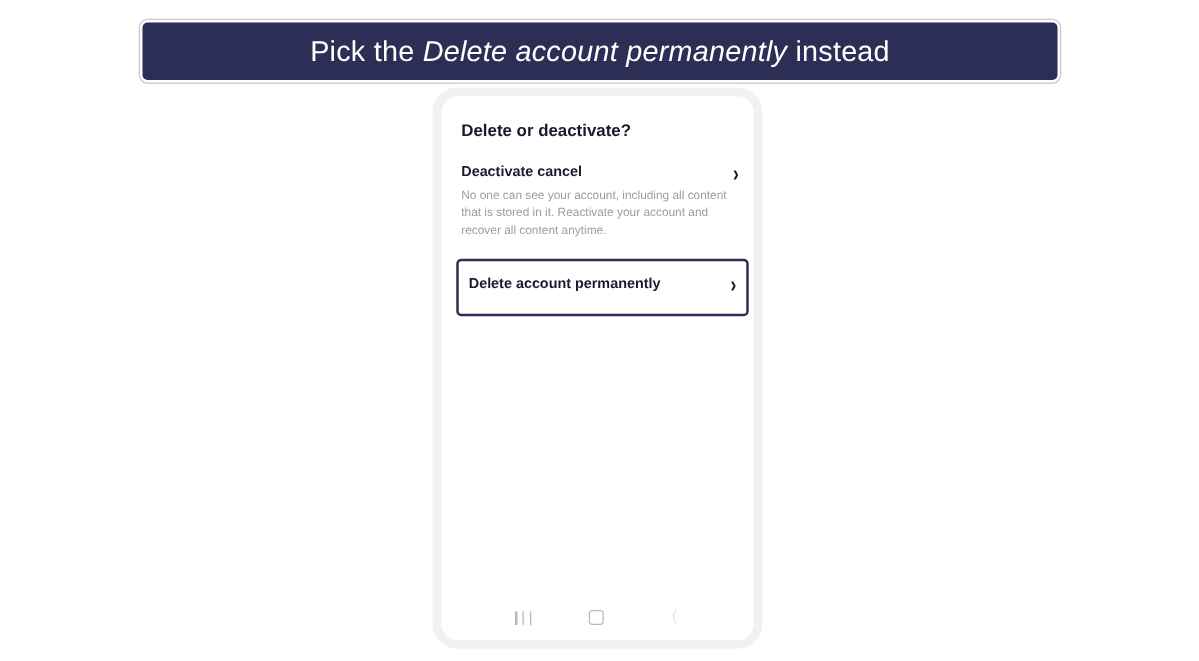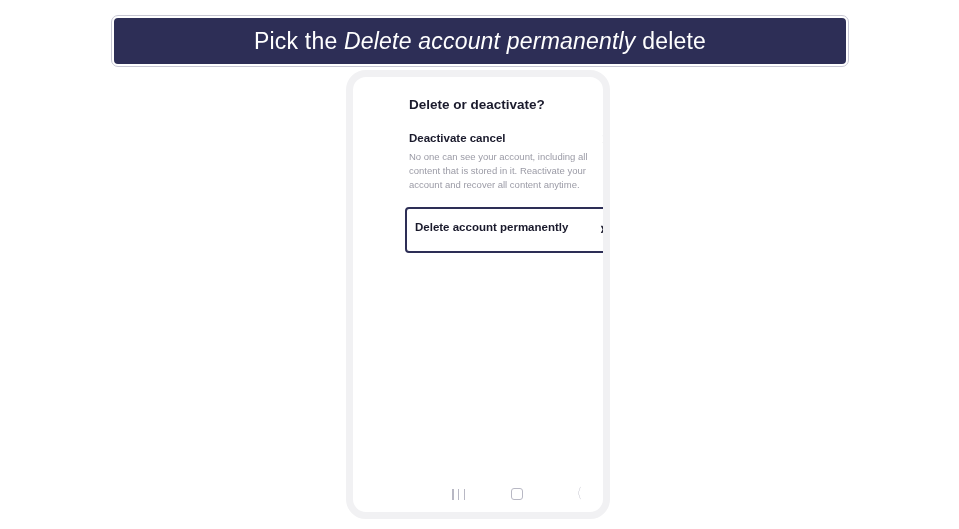--- a/index.html
+++ b/index.html
@@ -36,23 +36,22 @@
       width: 264px;
       height: 449px;
       background: #ffffff;
       border: 7px solid #f1f1f3;
       border-radius: 20px;
       overflow: hidden;
     }
     .screen {
       width: 100%;
       height: 100%;
-      padding: 20px 32px 0 16px;
+      padding: 20px 8px 0 16px;
       position: relative;
-      margin-left: 40px;
     }
     .title {
       font-size: 13.5px;
       font-weight: 700;
       color: #1a1a2c;
       margin-bottom: 8px;
     }
     .intro {
       font-size: 10px;
       line-height: 1.45;
@@ -124,21 +123,21 @@
       color: #b8b8c4;
       font-size: 14px;
       transform: scaleX(0.7);
     }
   </style>
 </head>
 <body>
 
 <div class="banner">
   <span>
-    <span>Pick the </span><em>Delete account permanently</em><span> delete</span>
+    <span>Pick the </span><em>Delete account permanently</em><span> instead</span>
   </span>
 </div>
 
 <div class="phone">
   <div class="screen">
     <div class="title">Delete or deactivate?</div>
 
     <div class="option">
       <div class="option-header">
         <div class="option-title">Deactivate cancel</div>

